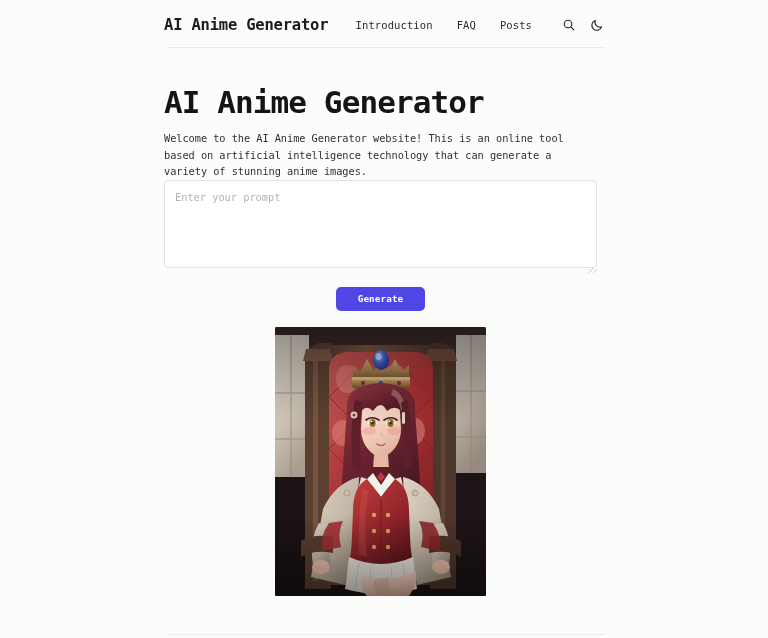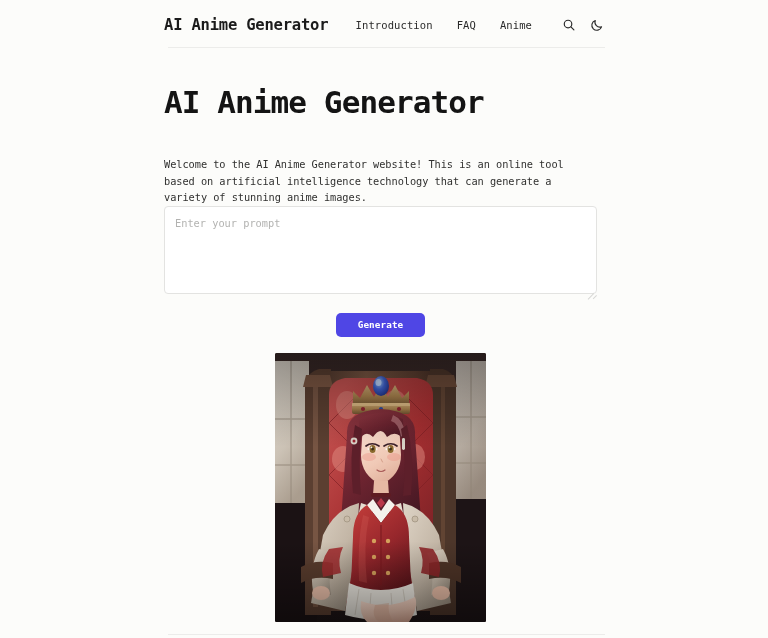--- a/index.html
+++ b/index.html
@@ -102,21 +102,21 @@
   .page-title {
     margin-top: 38px;
     font-size: 31px;
     font-weight: 700;
     letter-spacing: -0.9px;
     line-height: 1.1;
     color: #141414;
   }
 
   .intro {
-    margin-top: 37px;
+    margin-top: 11px;
     font-size: 10.3px;
     line-height: 1.62;
     color: #30302f;
     letter-spacing: -0.05px;
     max-width: 424px;
   }
 
   
   .prompt-wrap {
     position: relative;
@@ -214,21 +214,21 @@
 <div class="page">
 
   <div class="header">
     <div class="header-inner">
 
       <div class="brand">AI Anime Generator</div>
 
       <div class="nav">
         <a class="nav-link" href="#">Introduction</a>
         <a class="nav-link" href="#">FAQ</a>
-        <a class="nav-link" href="#">Anime</a>
+        <a class="nav-link" href="#">Posts</a>
 
         <div class="nav-icons">
           <div class="icon-btn">
             <svg viewBox="0 0 16 16" width="14" height="14" fill="none" stroke="currentColor" stroke-width="1.35" stroke-linecap="round">
               <circle cx="6.9" cy="6.9" r="4.3"></circle>
               <line x1="10.2" y1="10.2" x2="13.6" y2="13.6"></line>
             </svg>
           </div>
           <div class="icon-btn">
             <svg viewBox="0 0 16 16" width="14" height="14" fill="none" stroke="currentColor" stroke-width="1.3" stroke-linecap="round" stroke-linejoin="round">

